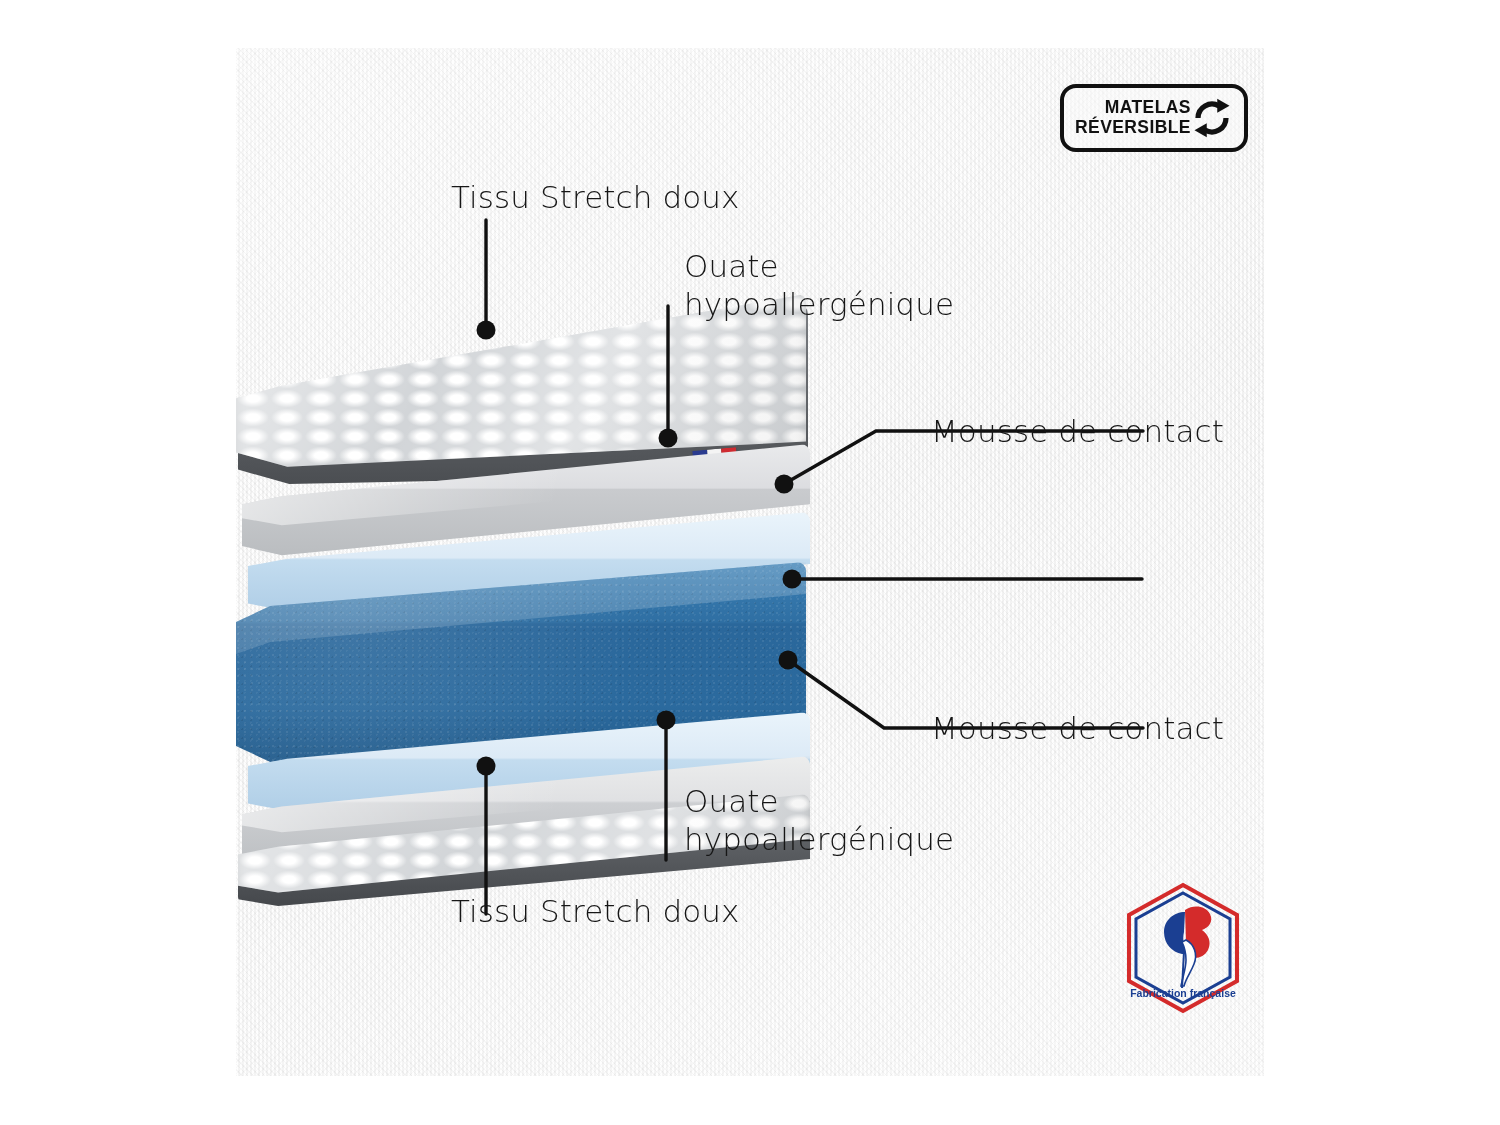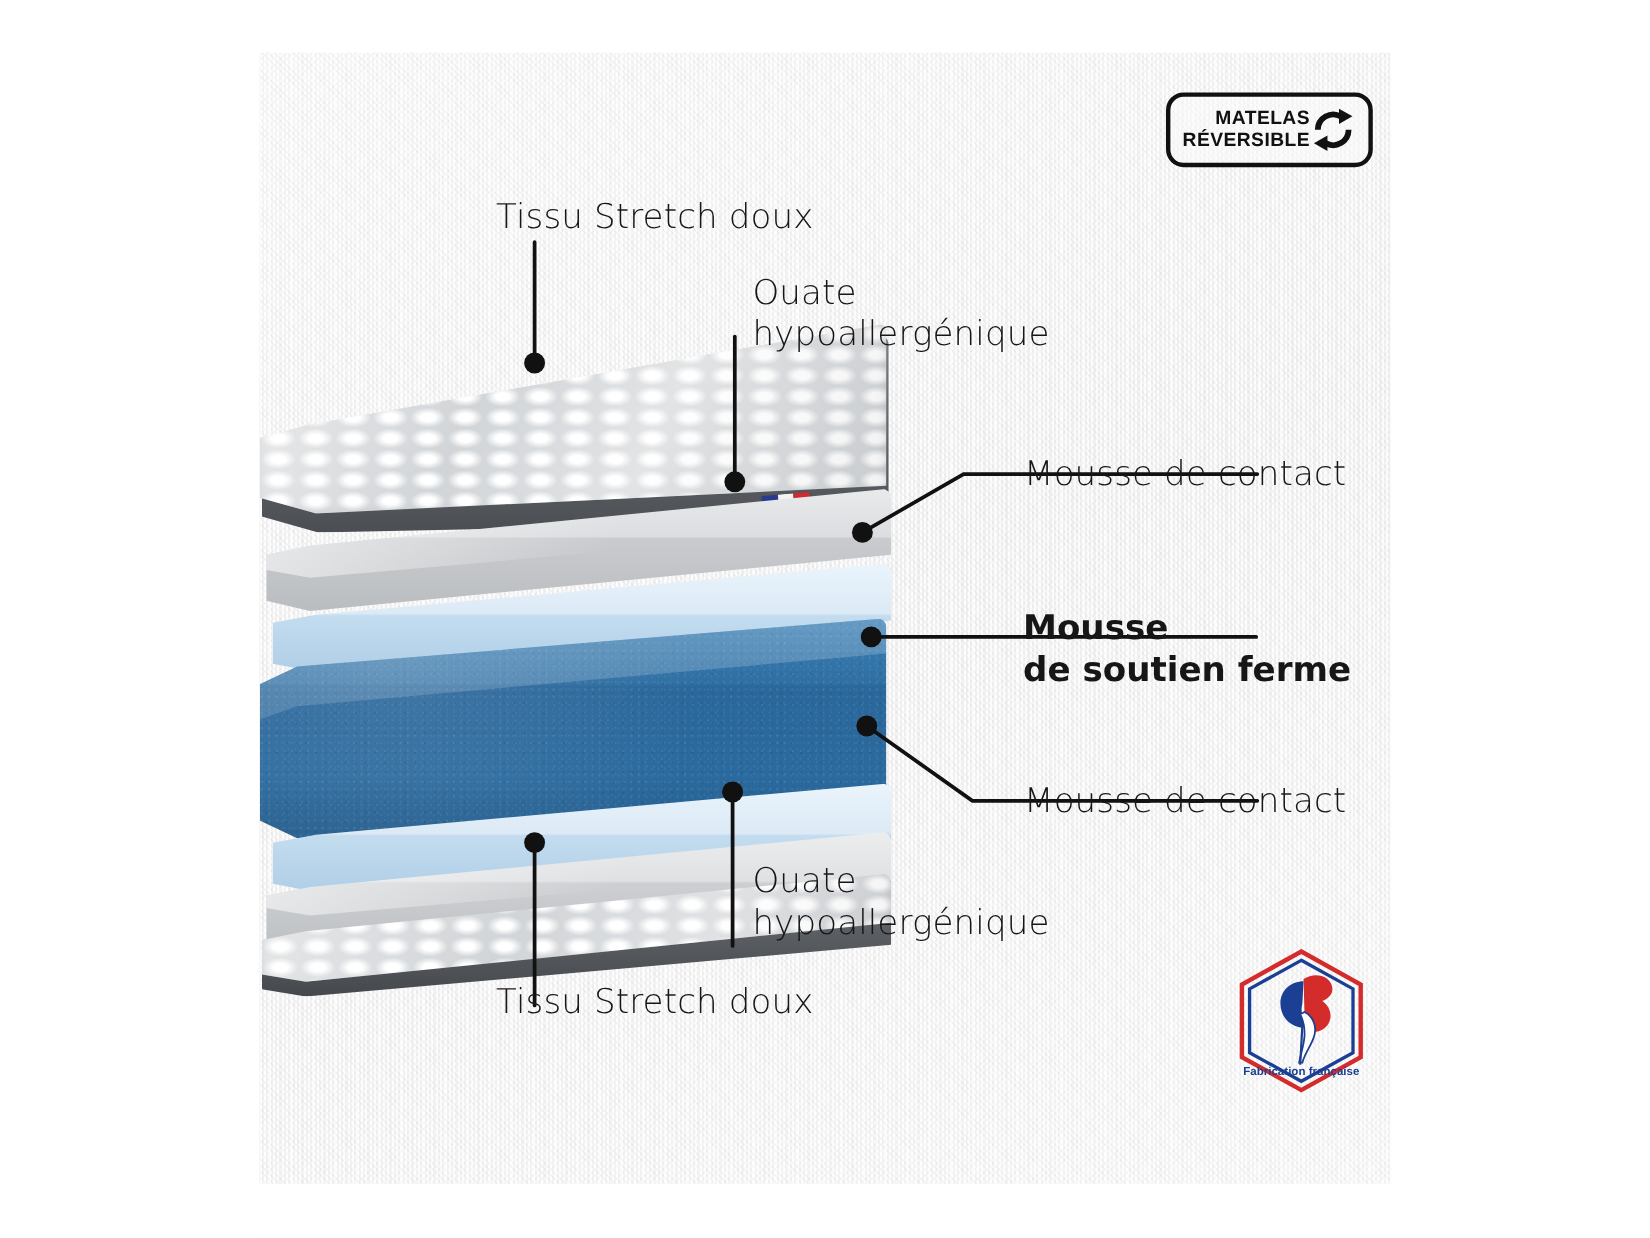--- a/index.html
+++ b/index.html
@@ -29,21 +29,21 @@
     box-sizing:border-box;
     margin-top:16px;
   }
   #rev-badge .txt{
     font-size:17.5px;font-weight:bold;line-height:1.12;color:#111;
     letter-spacing:.4px;text-align:right;white-space:nowrap;
   }
   #rev-badge .ico{width:42px;height:42px;flex:0 0 42px;}
 
   
-  #ff-badge{position:absolute;left:888px;top:814px;width:118px;height:132px;}
+  #ff-badge{position:absolute;left:888px;top:834px;width:118px;height:132px;}
 
   
   #stack{position:absolute;left:0px;top:246px;width:600px;height:570px;}
   .layer{position:absolute;}
 
   .slab{
     position:absolute;left:0;top:0;width:100%;height:100%;
     border-radius:9px 9px 9px 9px;
   }
 
@@ -184,22 +184,20 @@
       </g>
     </svg>
 
     <div class="lbl" style="left:215px;top:131px;">Tissu Stretch doux</div>
 
     <div class="lbl" style="left:448px;top:200px;">Ouate
 hypoallergénique</div>
 
     <div class="lbl" style="left:695px;top:365px;">Mousse de contact</div>
 
-    <div class="lbl bold" style="left:694px;top:505px;">Mousse
-de soutien ferme</div>
 
     <div class="lbl" style="left:695px;top:662px;">Mousse de contact</div>
 
     <div class="lbl" style="left:448px;top:735px;">Ouate
 hypoallergénique</div>
 
     <div class="lbl" style="left:215px;top:845px;">Tissu Stretch doux</div>
 
     <div id="rev-badge">
       <div class="txt">

